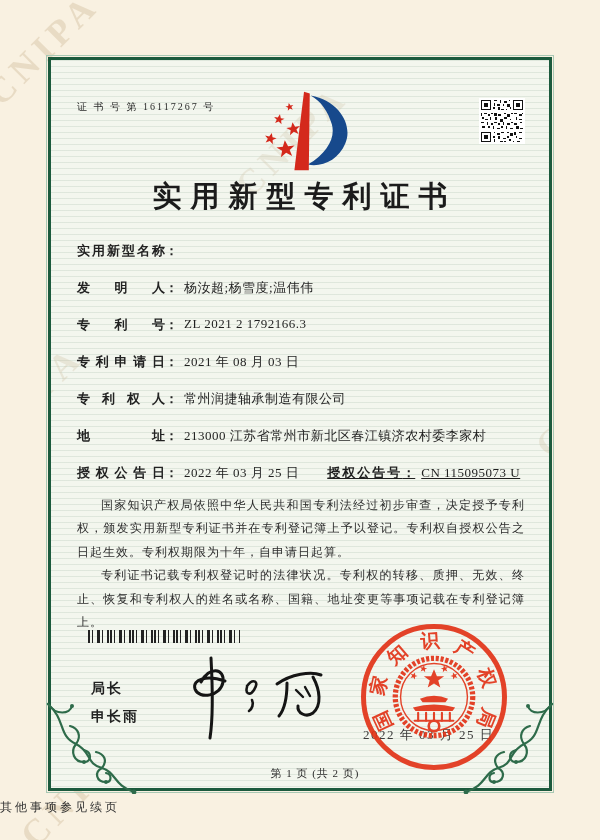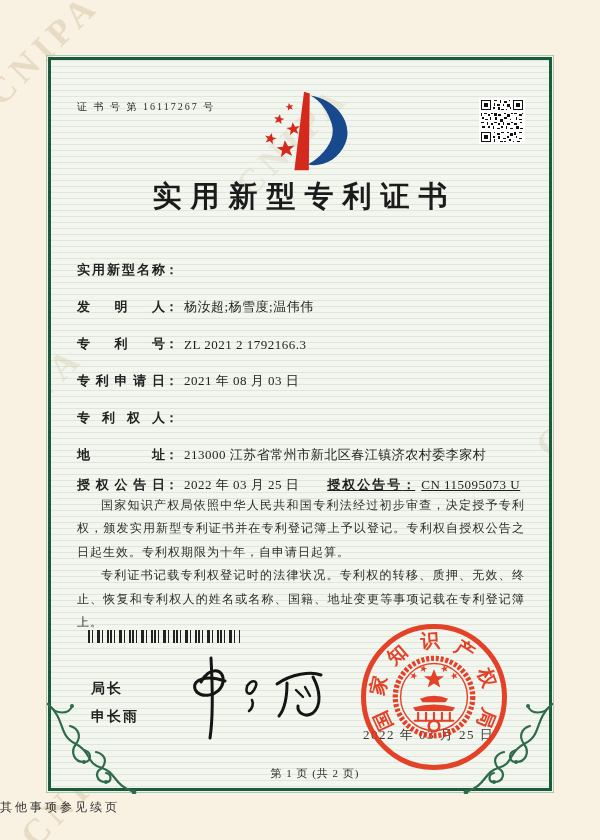--- a/index.html
+++ b/index.html
@@ -65,21 +65,21 @@
   .title {
     position:absolute; left:0; top:117px; width:100%;
     text-align:center;
     font-size:29px; font-weight:700; letter-spacing:9px;
     color:#1b1b1b; z-index:2;
     text-indent:9px;
   }
 
   
   .fields { position:absolute; left:26px; right:24px; top:182px; z-index:2; }
-  .row { height:37px; display:flex; align-items:flex-end; font-size:13px; }
+  .row { height:37px; display:flex; align-items:flex-start; font-size:13px; }
   .row-last { height:30px; }
   .lab {
     display:inline-block; width:88px;
     text-align:justify; text-align-last:justify;
     font-weight:600; color:#222; flex:none;
   }
   .colon { font-weight:600; color:#222; flex:none; }
   .val { margin-left:6px; color:#1f1f1f; letter-spacing:0.5px; white-space:nowrap; }
   .grant-group { display:flex; align-items:center; margin-left:28px;text-decoration:underline; }
   .grant-group .lab2 { font-weight:600; letter-spacing:2px; }
@@ -288,20 +288,21 @@
       <span class="val">ZL 2021 2 1792166.3</span>
     </div>
     <div class="row">
       <span class="lab">专利申请日</span>
         <span class="colon">：</span>
       <span class="val">2021 年 08 月 03 日</span>
     </div>
     <div class="row">
       <span class="lab">专利权人</span>
         <span class="colon">：</span>
+      <span class="val">常州润捷轴承制造有限公司</span>
     </div>
     <div class="row">
       <span class="lab">地址</span>
         <span class="colon">：</span>
       <span class="val">213000 江苏省常州市新北区春江镇济农村委李家村</span>
     </div>
     <div class="row row-last">
       <span class="lab">授权公告日</span>
         <span class="colon">：</span>
       <span class="val">2022 年 03 月 25 日</span>

